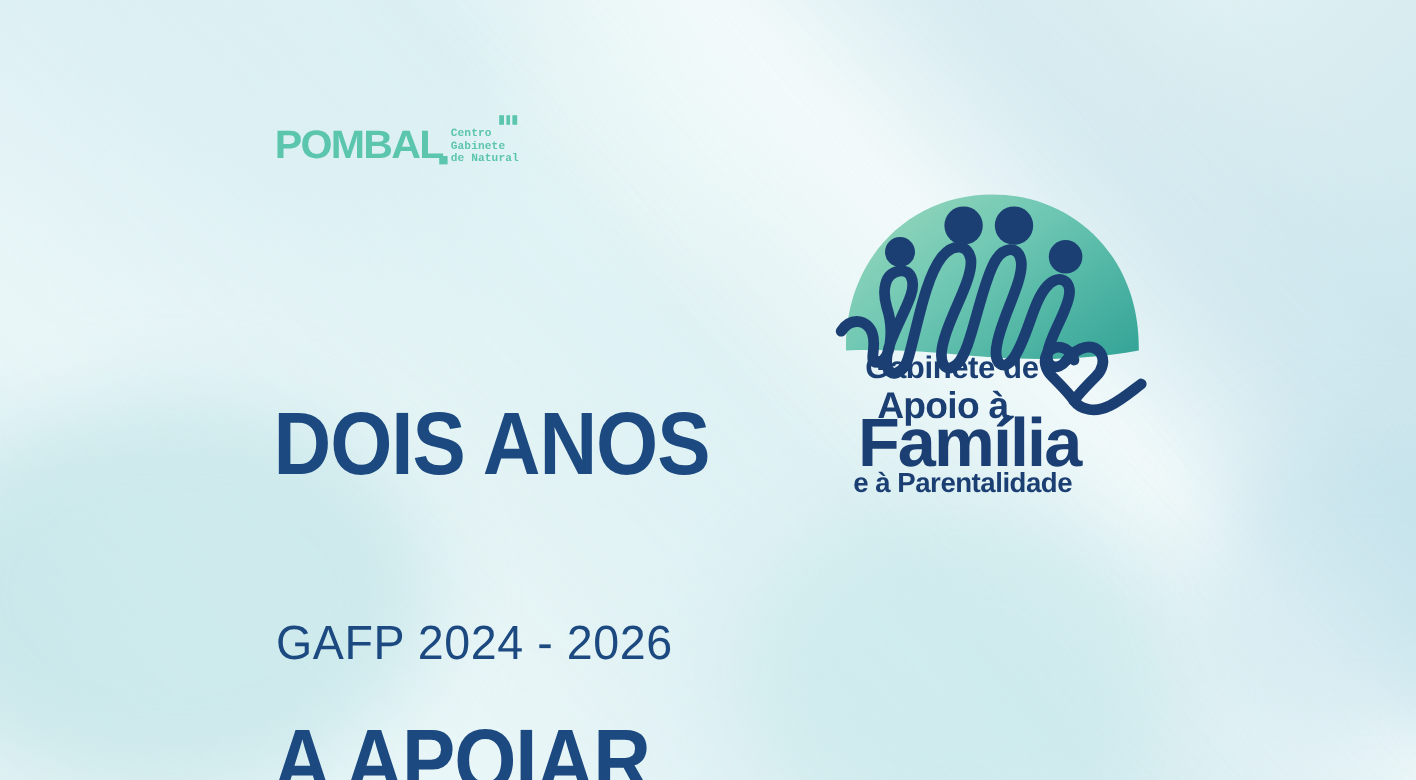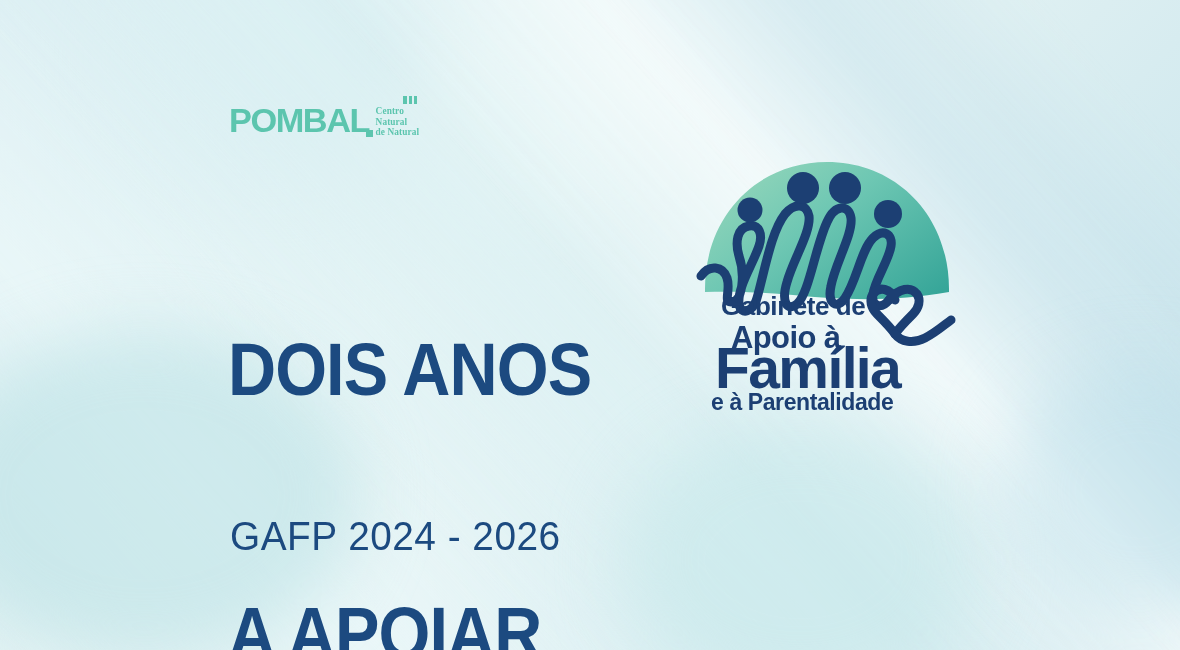--- a/index.html
+++ b/index.html
@@ -93,21 +93,21 @@
   }
   
   .crenel {
     position:absolute; top:-7px; right:1px;
     width:15px; height:8px;
     display:flex; gap:2px; align-items:flex-end;
   }
   .crenel i { display:block; width:3.4px; height:8px; background:#5cc5ae; }
 
   .brand-tag {
-    font-family:Liberation Serif, serif;
+    font-family:Liberation Mono, monospace;
     font-size:9.3px;
     line-height:10.6px;
     font-weight:bold;
     color:#5cc5ae;
     letter-spacing:.1px;
     padding-top:3px;
     position:relative;
   }
   .brand-tag .swatch {
     position:absolute; left:-10px; bottom:1px;
@@ -169,21 +169,21 @@
     <div class="brandmark">
       <div class="brand-word">POMBAL</div>
       <div class="crenel">
           <i></i>
           <i></i>
           <i></i>
         </div>
       <div class="brand-tag">
         <span class="swatch"></span>
         <div>Centro</div>
-        <div>Natural</div>
+        <div>Gabinete</div>
         <div>de Natural</div>
       </div>
     </div>
 
     <div class="headline">
       <span class="ln">DOIS ANOS</span>
       <span class="ln">A APOIAR</span>
       
       
     </div>

